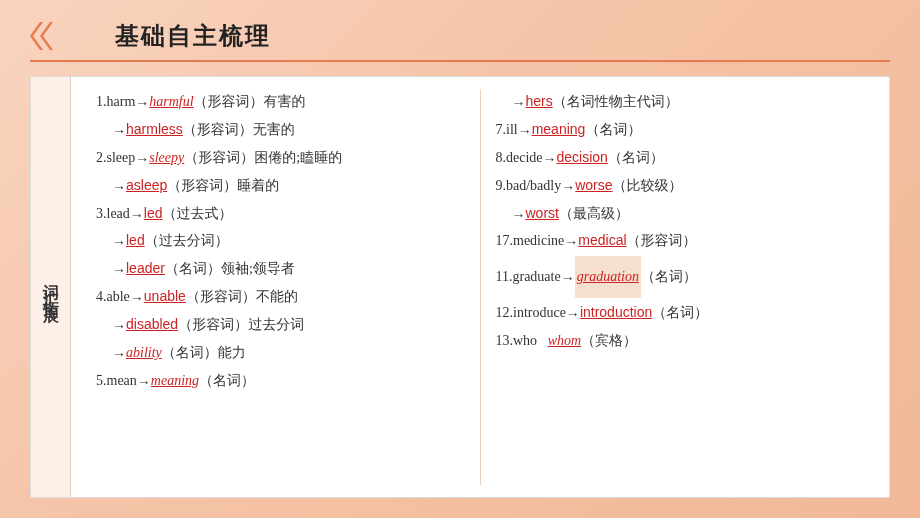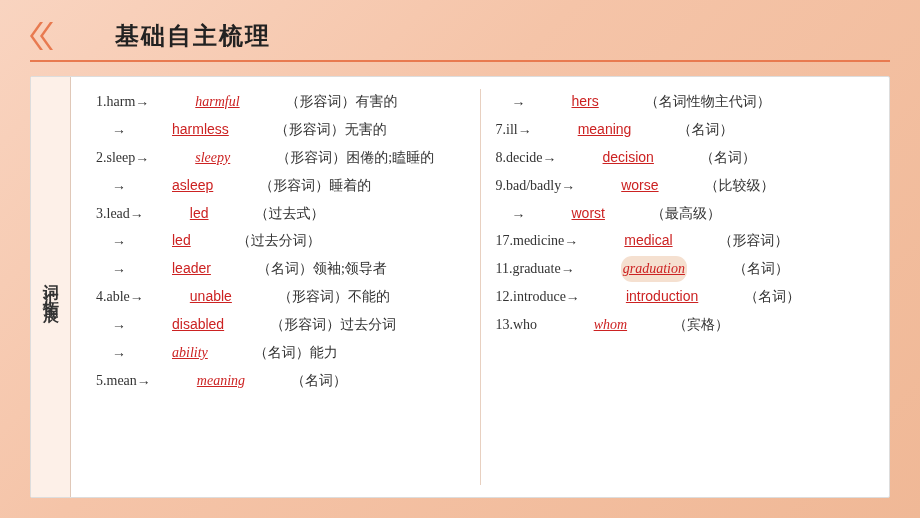--- a/index.html
+++ b/index.html
@@ -95,21 +95,20 @@
       border-right: 1px solid #e8d0c0;
     }
 
     .entry {
       font-size: 14px;
       color: #333;
       line-height: 1.85;
       display: flex;
       align-items: baseline;
       flex-wrap: wrap;
-      gap: 46px;
     }
 
     .entry-sub {
       padding-left: 16px;
     }
 
     .word-red {
       color: #cc2222;
       text-decoration: underline;
       font-style: italic;
@@ -232,21 +231,21 @@
             <span class="word-fill">worst</span>
             <span class="plain">（最高级）</span>
         </div>
         <div class="entry">
           <span class="plain">17.medicine→</span>
             <span class="word-fill">medical</span>
             <span class="plain">（形容词）</span>
         </div>
         <div class="entry">
           <span class="plain">11.graduate→</span>
-            <span class="word-red" style="background:#f5e0d0; padding: 0 2px; border-radius: 11px;">graduation</span>
+            <span class="word-red" style="background:#f5e0d0; padding: 8px 2px;">graduation</span>
             <span class="plain">（名词）</span>
         </div>
         <div class="entry">
           <span class="plain">12.introduce→</span>
             <span class="word-fill">introduction</span>
             <span class="plain">（名词）</span>
         </div>
         <div class="entry">
           <span class="plain">13.who&nbsp;&nbsp;&nbsp;</span>
             <span class="word-red">whom</span>

